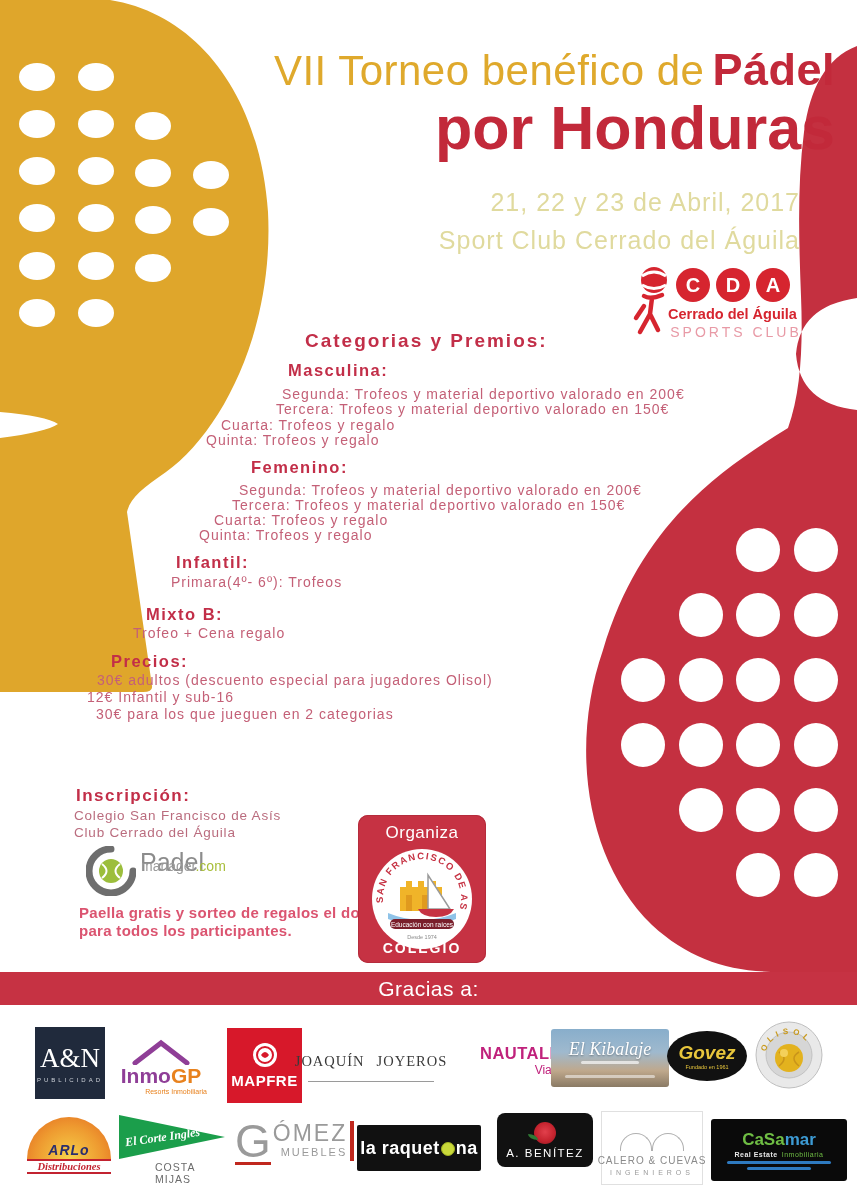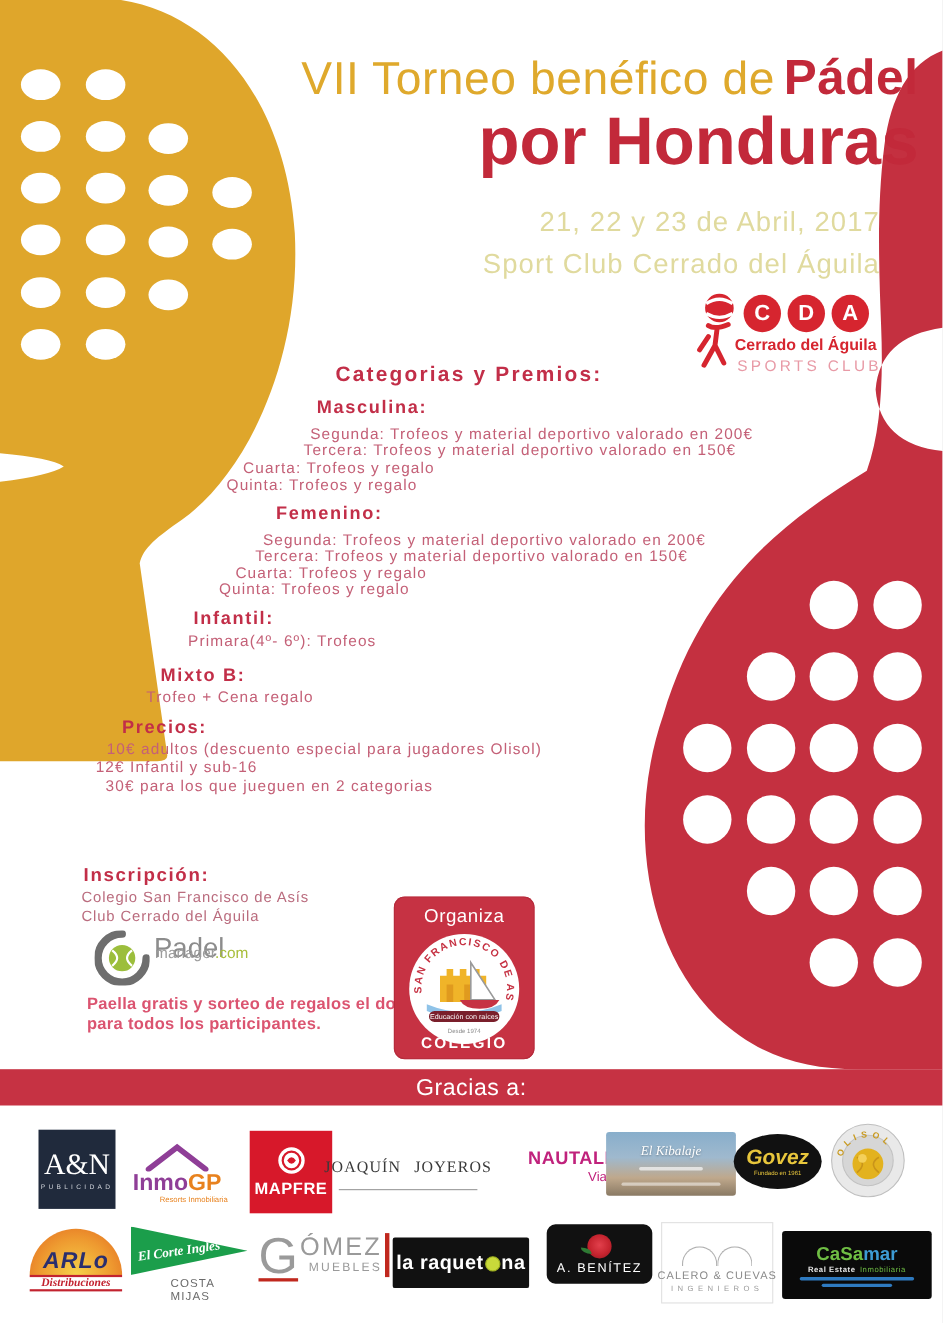--- a/index.html
+++ b/index.html
@@ -59,27 +59,27 @@
   .mapfre-name{color:#fff;font-weight:bold;font-size:15px;letter-spacing:.5px;}
   .joaquin{border-bottom:1px solid #9a9a9a;display:flex;align-items:center;justify-content:center;gap:6px;padding-bottom:6px;}
   .joaquin-name{font-family:"Liberation Serif",serif;font-size:14.5px;color:#3A3A3A;letter-spacing:1px;}
   .joaquin-col{width:7px;height:16px;background:linear-gradient(90deg,#C9A23C 40%,#fff 40%,#fff 60%,#C9A23C 60%);}
   .nautalia{display:flex;align-items:flex-start;gap:4px;}
   .nautalia-grid{width:26px;height:26px;display:grid;grid-template-columns:repeat(3,1fr);grid-template-rows:repeat(3,1fr);margin-top:6px;}
   .nautalia-text{display:flex;flex-direction:column;align-items:flex-end;}
   .nautalia-name{color:#C0227C;font-weight:bold;font-size:16.5px;letter-spacing:.5px;margin-top:8px;}
   .nautalia-sub{color:#C0227C;font-size:12px;}
   .kibalaje{background:linear-gradient(180deg,#88AECB 0%,#9FB9CE 40%,#BFA88C 72%,#8A7A64 100%);border-radius:3px;position:relative;overflow:hidden;}
-  .kibalaje-name{position:absolute;left:0;top:10px;width:100%;text-align:center;color:#fff;font-family:"Liberation Serif",serif;font-style:italic;font-size:12px;text-shadow:0 1px 2px rgba(0,0,0,.35);}
+  .kibalaje-name{position:absolute;left:0;top:10px;width:100%;text-align:center;color:#fff;font-family:"Liberation Serif",serif;font-style:italic;font-size:18px;text-shadow:0 1px 2px rgba(0,0,0,.35);}
   .kib-bar{position:absolute;background:rgba(255,255,255,.65);height:3px;border-radius:2px;}
   .govez{background:#111;border-radius:50%/50%;display:flex;flex-direction:column;align-items:center;justify-content:center;}
   .govez-name{color:#E8C63C;font-weight:bold;font-style:italic;font-size:19px;line-height:1;}
   .govez-sub{color:#E8C63C;font-size:5.5px;margin-top:2px;}
   .arlo-arch{width:84px;height:42px;border-radius:42px 42px 0 0;background:radial-gradient(ellipse at 50% 100%,#F6D24A 0%,#EE9A30 55%,#E2641E 100%);display:flex;align-items:flex-end;justify-content:center;}
-  .arlo-name{color:#2A2E6E;font-weight:bold;font-style:italic;font-size:21px;letter-spacing:1px;line-height:1.2;}
+  .arlo-name{color:#2A2E6E;font-weight:bold;font-style:italic;font-size:14px;letter-spacing:1px;line-height:1.2;}
   .arlo-sub{width:84px;text-align:center;color:#C22330;font-style:italic;font-weight:bold;font-size:10.5px;font-family:"Liberation Serif",serif;border-top:2px solid #C22330;border-bottom:2px solid #C22330;}
   .eci-flag{width:106px;height:44px;background:#1B9E4B;clip-path:polygon(0 0,100% 50%,0 100%);display:flex;align-items:center;padding-left:6px;box-sizing:border-box;}
   .eci-name{color:#fff;font-family:"Liberation Serif",serif;font-style:italic;font-weight:bold;font-size:12px;transform:rotate(-8deg);}
   .eci-sub{color:#6B6B6B;font-size:10.5px;letter-spacing:1px;margin-top:2px;margin-left:36px;}
   .gomez{display:flex;align-items:flex-start;}
   .gomez-g{font-size:46px;color:#9A9A9A;line-height:.9;border-bottom:3px solid #C0281E;}
   .gomez-right{margin-left:2px;}
   .gomez-rest{font-size:23px;color:#9A9A9A;letter-spacing:2px;line-height:1.1;}
   .gomez-sub{font-size:11px;color:#9A9A9A;letter-spacing:2px;text-align:right;}
   .gomez-bar{width:4px;height:40px;background:#C0281E;margin-left:3px;}
@@ -198,21 +198,21 @@
   <div class="l" style="left:214px;top:512px;">Cuarta: Trofeos y regalo</div>
   <div class="l" style="left:199px;top:527px;">Quinta: Trofeos y regalo</div>
 
   <div class="l hd" style="left:176px;top:553px;">Infantil:</div>
   <div class="l" style="left:171px;top:574px;">Primara(4º- 6º): Trofeos</div>
 
   <div class="l hd" style="left:146px;top:605px;">Mixto B:</div>
   <div class="l" style="left:133px;top:625px;">Trofeo + Cena regalo</div>
 
   <div class="l hd" style="left:111px;top:652px;">Precios:</div>
-  <div class="l" style="left:97px;top:672px;">10€ adultos (descuento especial para jugadores Olisol)</div>
+  <div class="l" style="left:97px;top:672px;">30€ adultos (descuento especial para jugadores Olisol)</div>
   <div class="l" style="left:87px;top:689px;">12€ Infantil y sub-16</div>
   <div class="l" style="left:96px;top:706px;">30€ para los que jueguen en 2 categorias</div>
 
   <div class="l hd" style="left:76px;top:786px;font-size:17px;">Inscripción:</div>
   <div class="l insc-line" style="left:74px;top:808px;">Colegio San Francisco de Asís</div>
   <div class="l insc-line" style="left:74px;top:825px;">Club Cerrado del Águila</div>
 
   <div class="pm">
     <svg width="50" height="50" viewBox="0 0 50 50">
       <path d="M25,3 A22,22 0 1,0 47,25" stroke="#6E6E6E" stroke-width="7" fill="none" stroke-linecap="round"></path>

